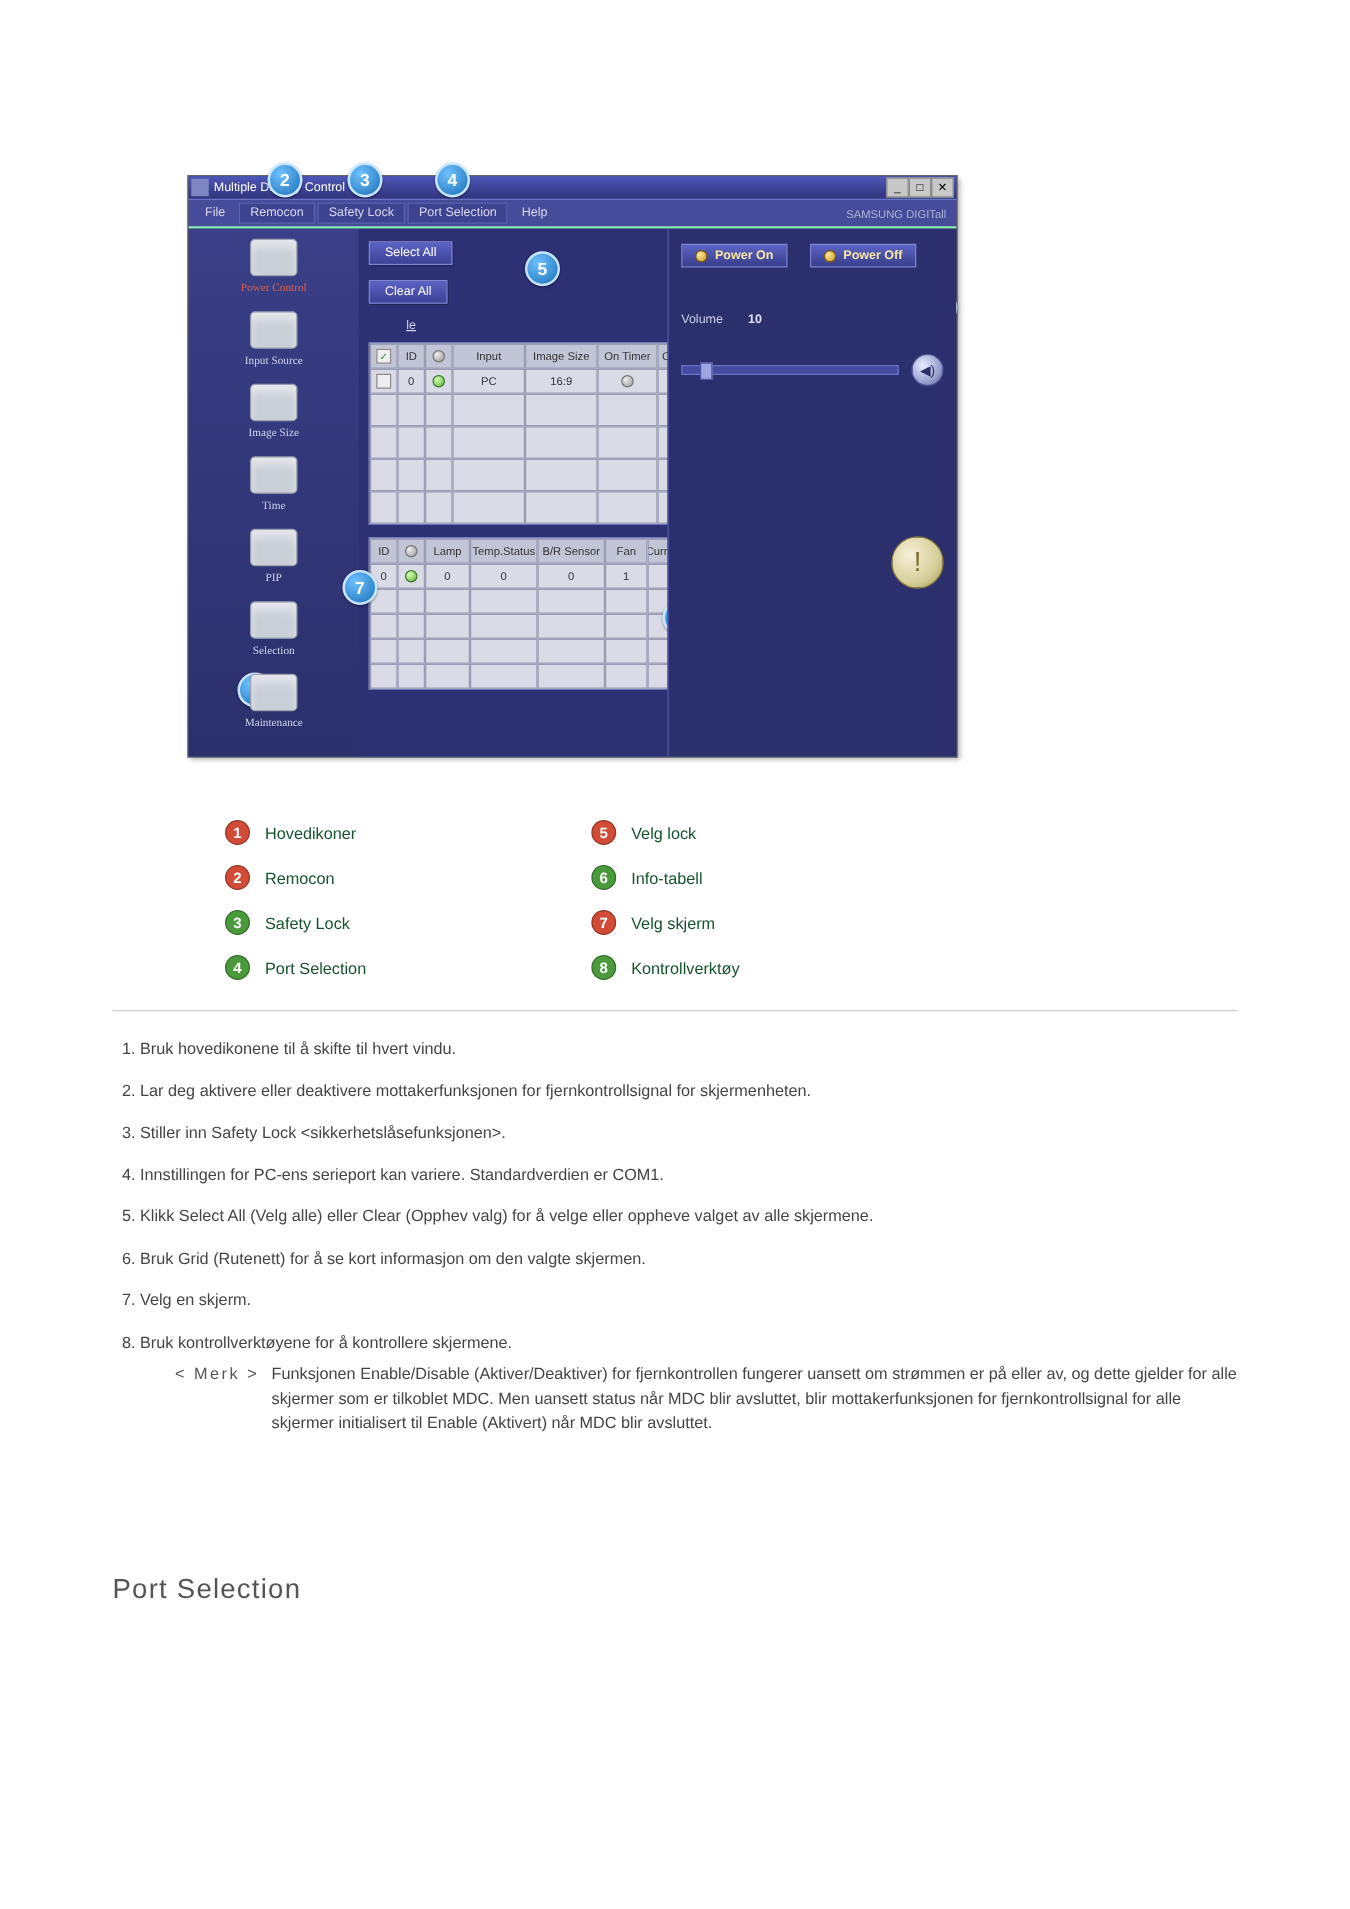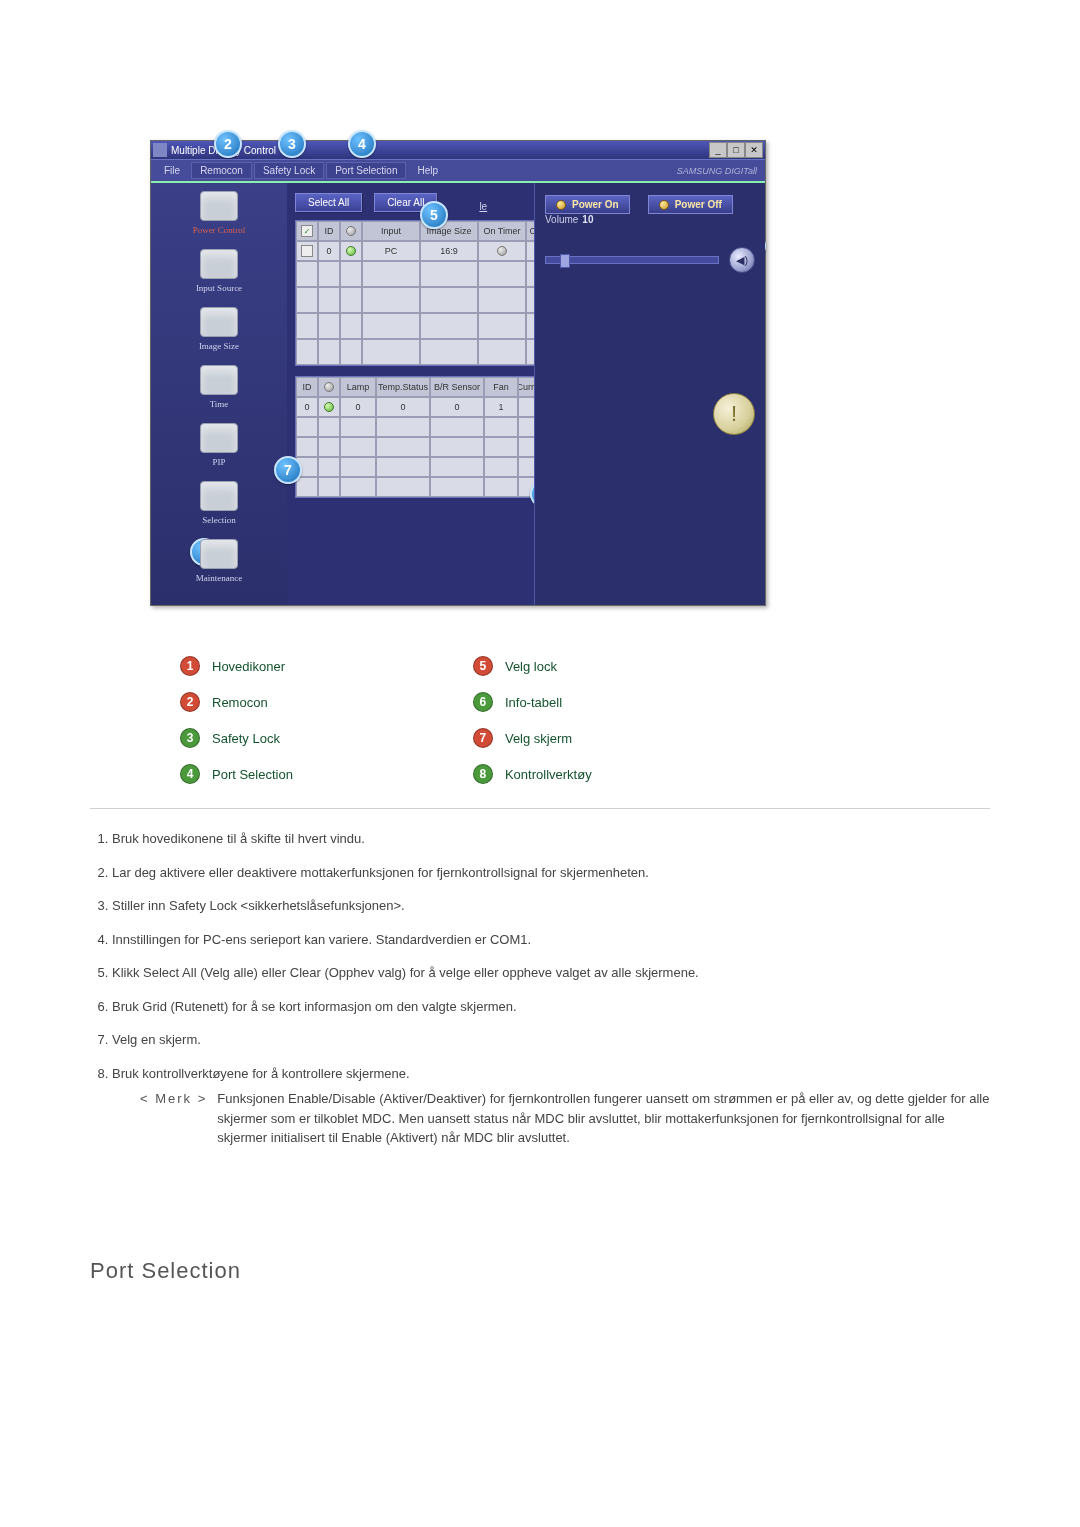--- a/index.html
+++ b/index.html
@@ -57,21 +57,21 @@
   .menuitem {
     padding: 2px 8px;
     color: #d6d8ef;
     font-size: 10px;
     background: #3e4390;
     border: 1px solid #5b61ad;
   }
   .menuitem.plain { background: transparent; border-color: transparent; }
   .logo {
     margin-left: auto;
-    color: #aeb3d8; font-style: italic; font-size: 9px;
+    color: #aeb3d8; font-size: 9px;
     padding: 2px 4px;
     display: flex; align-items: center;
   }
   .body-row { display: flex; background: #2d3174; }
   .sidebar {
     width: 96px;
     background: linear-gradient(#3a3f87,#2b2f6b);
     padding: 8px 20px;
     font-family: Liberation Serif, serif;
   }
@@ -87,21 +87,21 @@
   }
   .sidelbl { margin-top: 4px; font-size: 9px; color: #cfd3ed; }
   .sidelbl.active { color: #d8604f; }
   .main {
     flex: 1;
     background: #2d3174;
     padding: 10px 8px;
     display: flex; flex-direction: column;
     min-width: 0;
   }
-  .selrow { display: flex; gap: 12px; margin-bottom: 8px; align-items: flex-end; }
+  .selrow { display: flex; gap: 12px; margin-bottom: 8px; align-items: flex-start; flex-direction: column; }
   .btn3d {
     padding: 3px 12px;
     background: linear-gradient(#5b63c4,#3c4296);
     border: 1px solid #7e86d4;
     color: #fff; font-size: 10px;
     box-shadow: 1px 1px 0 #22265a;
   }
   .grid {
     border: 1px solid #6c73ba;
     background: #d9dbe7;
@@ -150,21 +150,21 @@
     background: linear-gradient(#5c64c4,#383e8a);
     border: 1px solid #7e86d4;
     color: #fae7a5; font-size: 10px; font-weight: bold;
     margin-right: 10px;
   }
   .pdot {
     width: 8px; height: 8px; border-radius: 50%; display: inline-block;
     background: radial-gradient(circle at 30% 30%, #ffe9a0,#c99a20);
     border: 1px solid #7a5a10;
   }
-  .volrow { color: #c9cde9; font-size: 10px; display: flex; align-items: center; gap: 4px; }
+  .volrow { margin-top: 36px; color: #c9cde9; font-size: 10px; display: flex; align-items: center; gap: 20px; }
   .volbar {
     flex: 1; height: 6px; background: #454b9e; border: 1px solid #6a72c4; position: relative;
   }
   .volind {
     position: absolute; top: -3px; width: 8px; height: 12px;
     background: #9ea5e0; border: 1px solid #5057a6;
   }
   .speaker {
     width: 24px; height: 24px; border-radius: 50%;
     background: radial-gradient(circle at 35% 35%, #e8ebff, #9aa1ce 60%, #5b619a);

